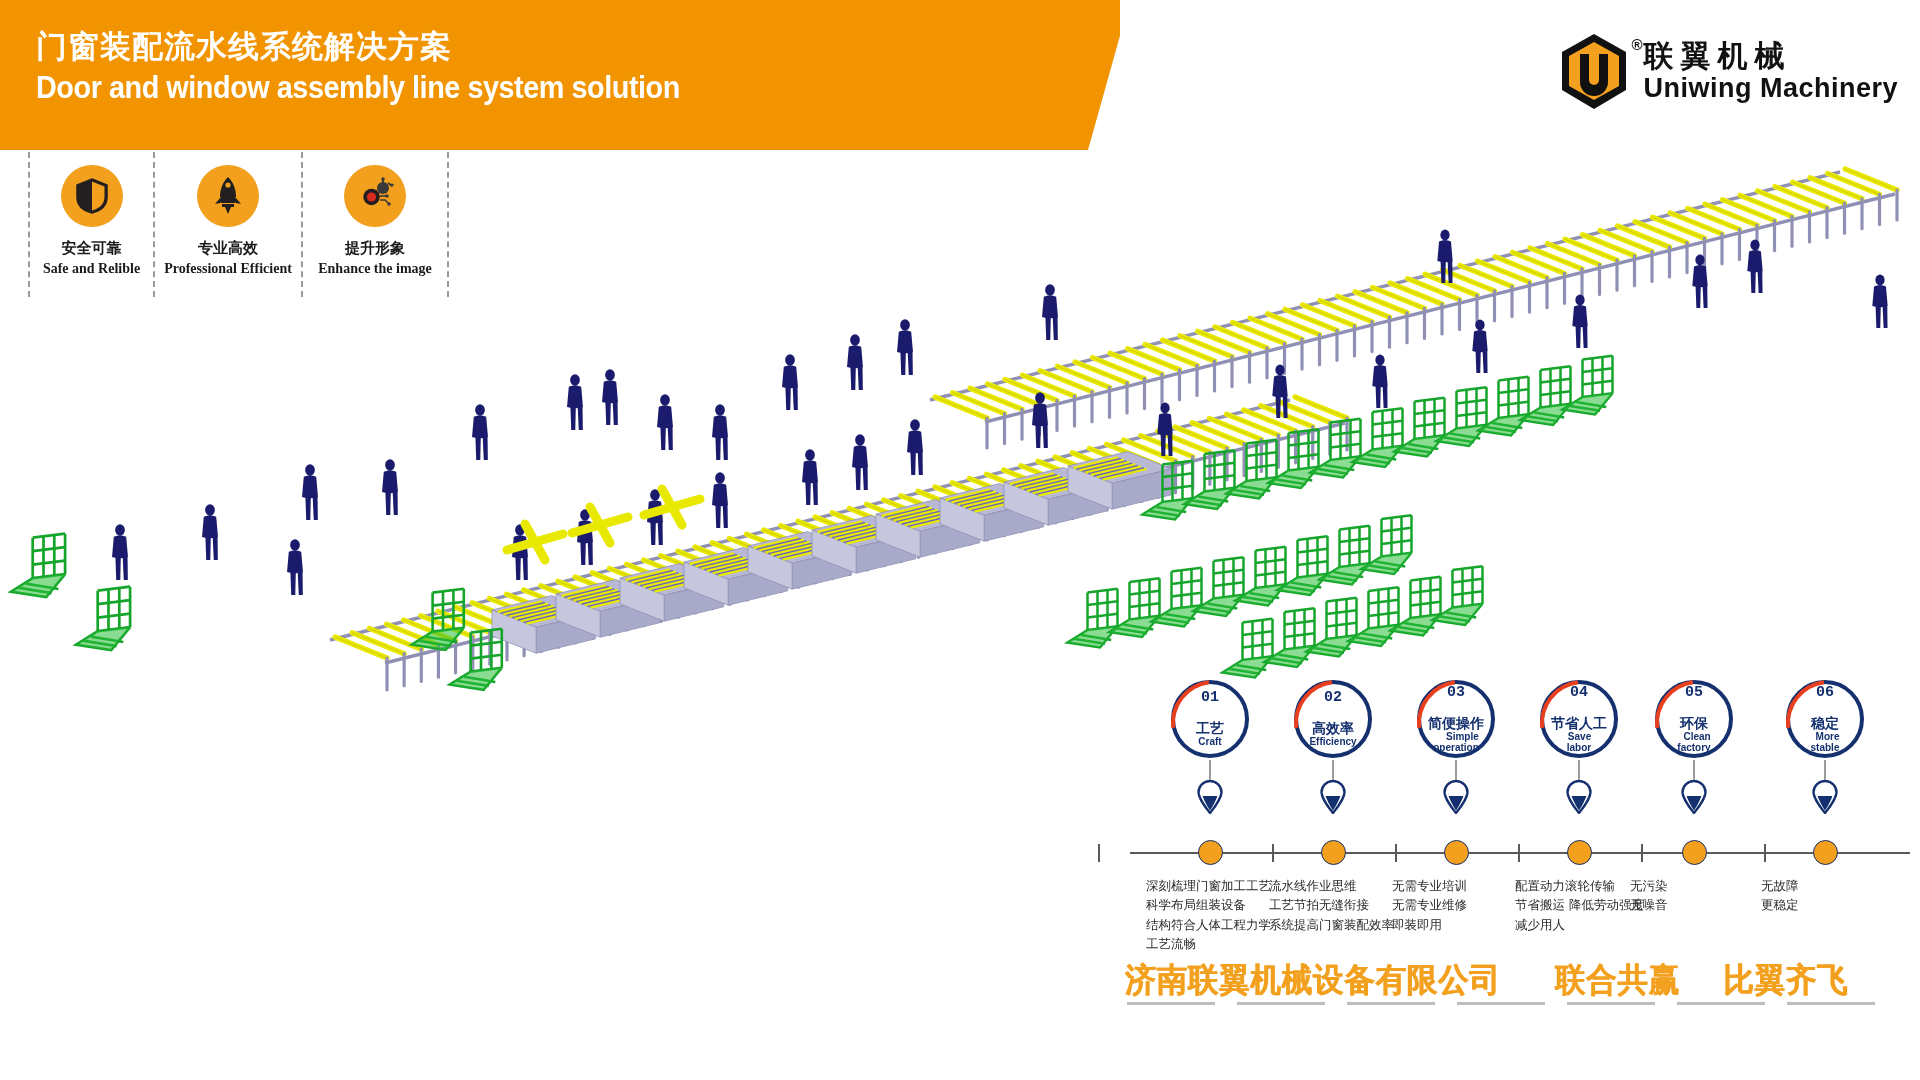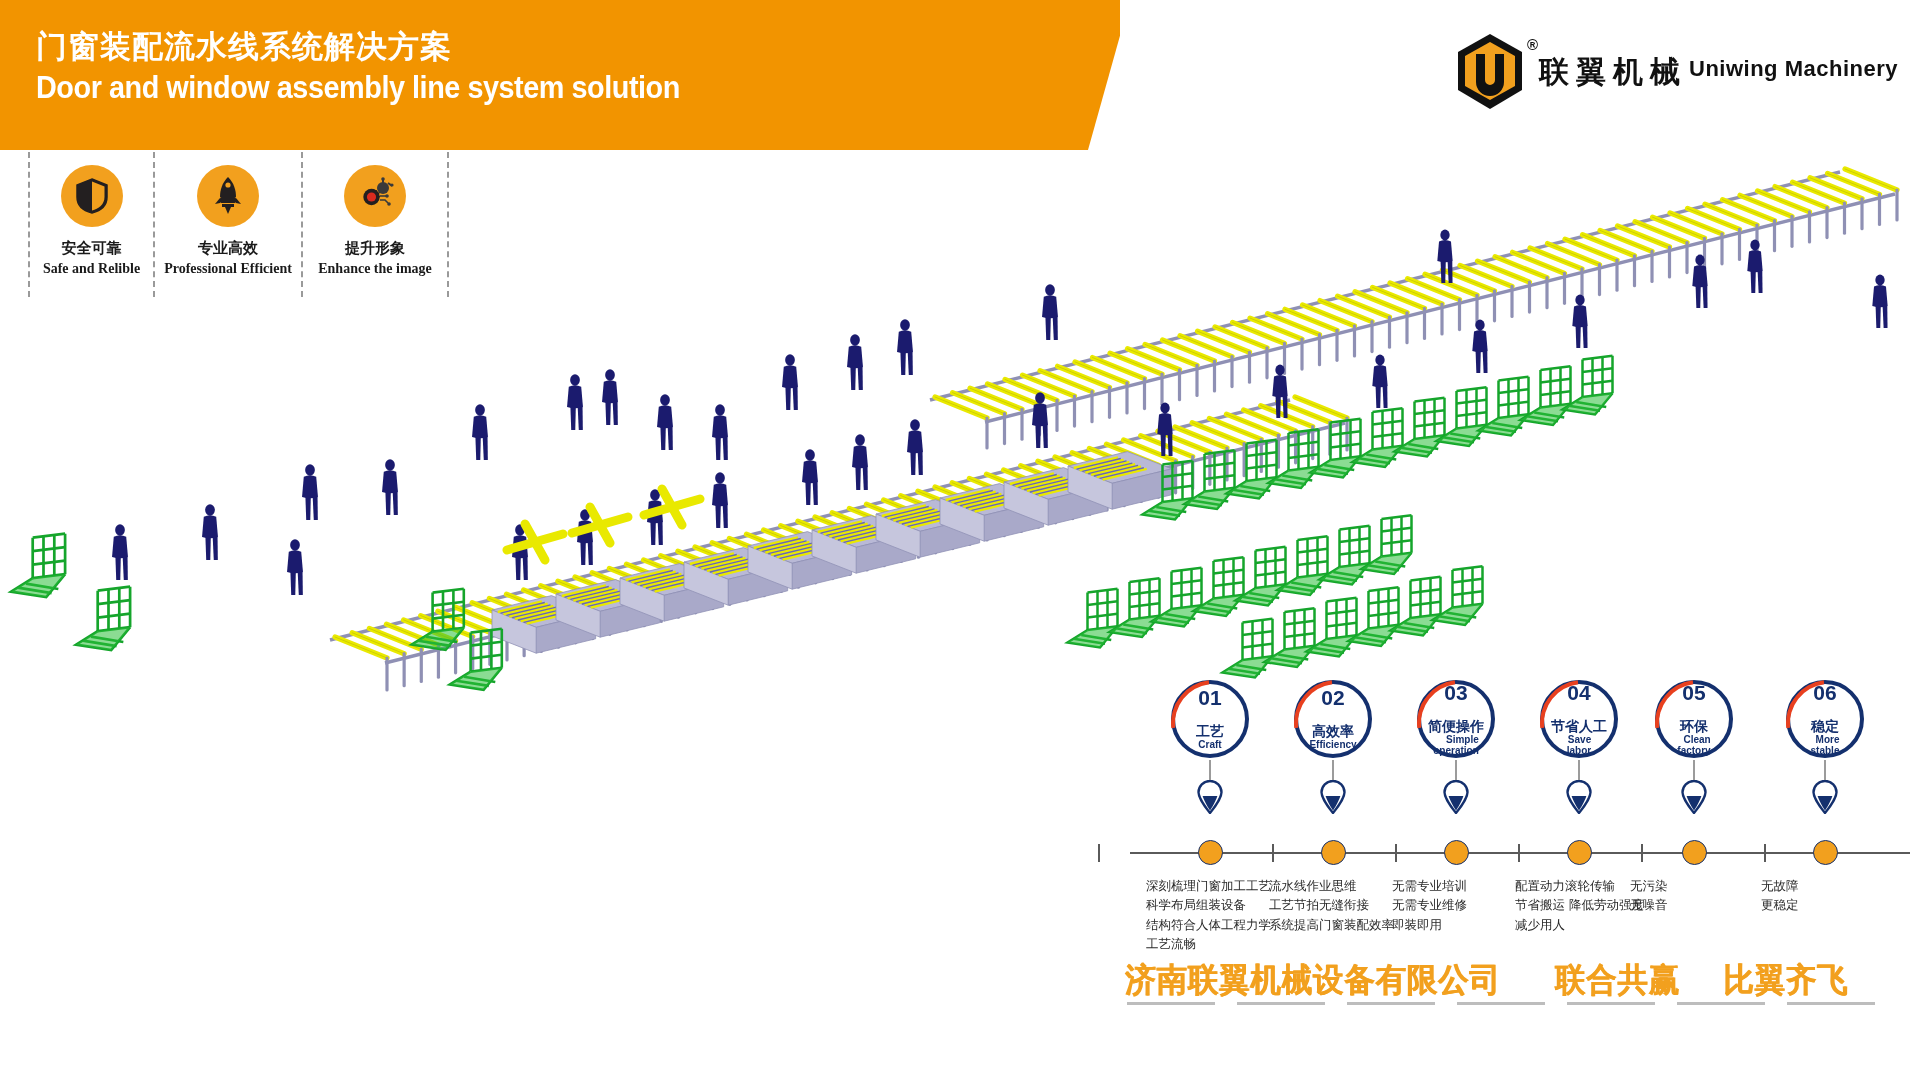--- a/index.html
+++ b/index.html
@@ -29,24 +29,24 @@
     font-size:31px; font-weight:700; color:#ffffff; letter-spacing:-0.5px;
     white-space:nowrap;
     font-family:"Liberation Sans",sans-serif;
     transform:scaleX(0.93); transform-origin:left center;
   }
 
   
   .logo-wrap { position:absolute; right:22px; top:32px; display:flex; align-items:center; gap:14px; }
   .logo-mark { position:relative; width:70px; height:80px; }
   .logo-reg  { position:absolute; left:72px; top:4px; font-size:15px; color:#111; font-weight:700;}
-  .logo-text { display:flex; flex-direction:row; gap:2px; }
+  .logo-text { display:flex; flex-direction:column; gap:2px; }
   .logo-cn { font-size:30px; font-weight:700; color:#111; letter-spacing:7px;
              font-family:"DejaVu Sans","Liberation Sans",sans-serif; line-height:1.05;}
-  .logo-en { font-size:22px; font-weight:700; color:#111; letter-spacing:0.5px;
+  .logo-en { font-size:27px; font-weight:700; color:#111; letter-spacing:0.5px;
              font-family:"Liberation Sans",sans-serif; }
 
   
   .features { position:absolute; left:28px; top:152px; height:145px; display:flex; }
   .feat {
     position:relative; width:117px; height:145px;
     display:flex; flex-direction:column; align-items:center;
     border-left:2px dashed #9a9a9a;
   }
   .feat:last-child { border-right:2px dashed #9a9a9a; }
@@ -73,22 +73,22 @@
     position:relative; width:78px; height:78px; border-radius:50%;
     border:4px solid #14306E; margin:0 auto;
     display:flex; flex-direction:column; align-items:center; justify-content:center;
     background:#fff;
   }
   .tl-circle::before{
     content:""; position:absolute; left:-4px; top:-4px; width:78px; height:78px;
     border-radius:50%; border:4px solid transparent; border-top-color:#E8401F;
     transform:rotate(-52deg);
   }
-  .tl-num { font-size:21px; font-weight:700; color:#14306E; line-height:1;
-            font-family:Liberation Sans, sans-serif;}
+  .tl-num { font-size:15px; font-weight:700; color:#14306E; line-height:1;
+            font-family:Liberation Mono, monospace;}
   .tl-cn  { font-size:14px; font-weight:700; color:#14306E; line-height:1.15; margin-top:15px;
             font-family:"DejaVu Sans","Liberation Sans",sans-serif;}
   .tl-en  { font-size:10px; font-weight:700; color:#14306E; line-height:1.05; margin-top:1px;
             text-align:right; font-family:"Liberation Sans",sans-serif;}
   .tl-stem { position:absolute; left:59px; top:80px; width:2px; height:24px; background:#9b9b9b; }
   .tl-pin  { position:absolute; left:47px; top:100px; width:26px; height:34px; }
   .tl-dot  { position:absolute; left:48px; top:160px; width:25px; height:25px; border-radius:50%;
              background:#F2A01E; border:1px solid #14306E; }
   .tl-desc { position:absolute; top:196px; left:-4px; width:150px;
              font-size:12.5px; line-height:1.55; color:#2a2a2a;

